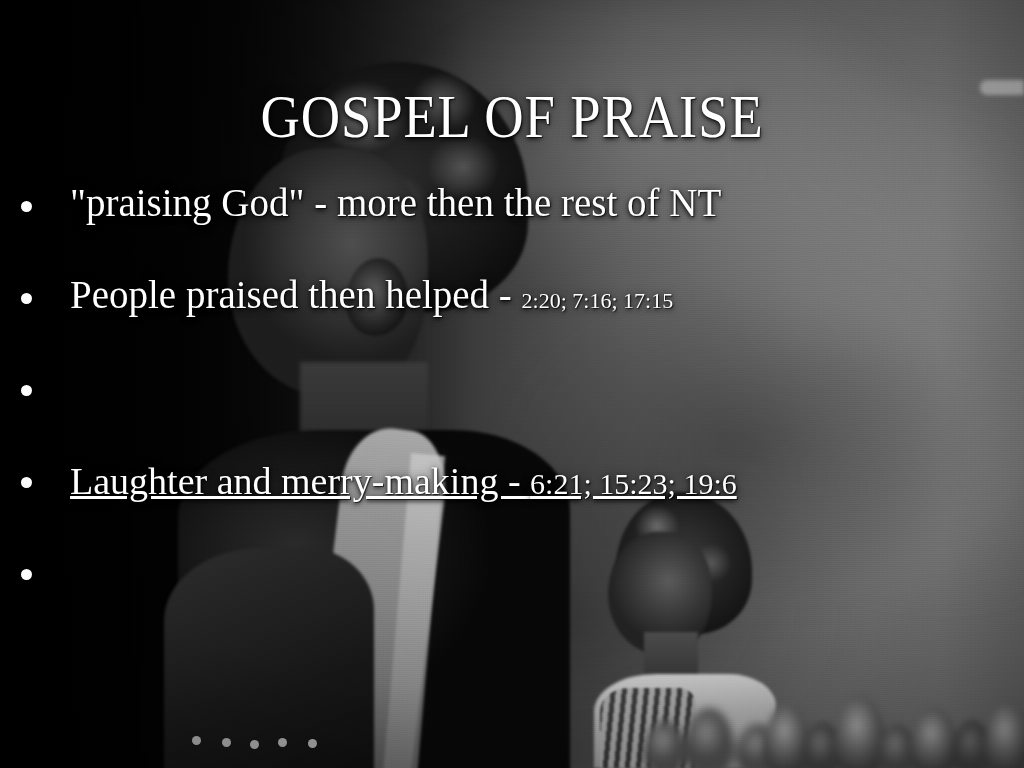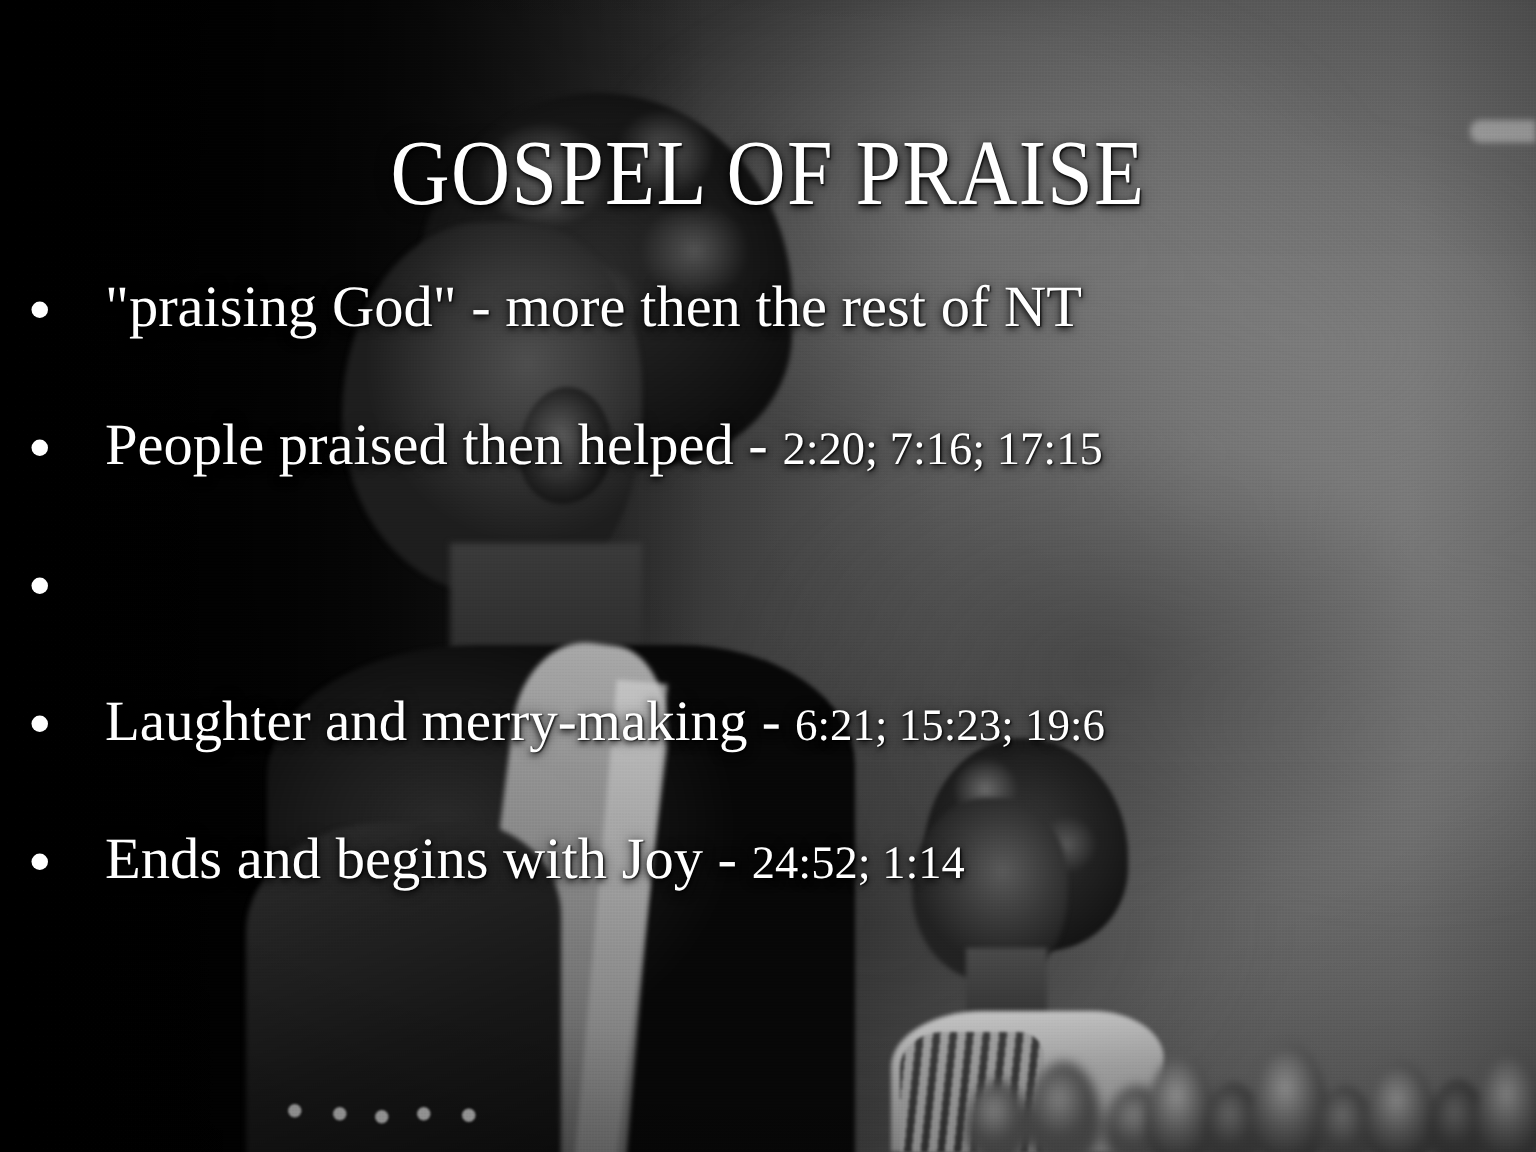--- a/index.html
+++ b/index.html
@@ -276,24 +276,24 @@
     color: #ffffff;
     font-size: 39px;
     line-height: 44px;
     white-space: nowrap;
     text-shadow:
       0 2px 4px rgba(0,0,0,.78),
       0 0 9px rgba(0,0,0,.55),
       1px 1px 1px rgba(0,0,0,.65);
   }
   .bullet-text .ref {
-    font-size: 31px;
-  }
-  
-  .bullet-row.fit .bullet-text { font-size: 38px; }
+    font-size: 22px;
+  }
+  
+  .bullet-row.fit .bullet-text { font-size: 38px; text-decoration: underline; }
   .bullet-row.fit .bullet-text .ref { font-size: 30px; }
 </style>
 </head>
 <body>
 
 <div class="slide">
 
   <div class="bg">
     <div class="bg-base"></div>
     <div class="bg-smoke"></div>
@@ -365,18 +365,17 @@
         <span class="bullet-dot"></span>
       </div>
 
       <div class="bullet-row fit">
         <span class="bullet-dot"></span>
         <span class="bullet-text"><span>Laughter and merry-making - </span><span class="ref">6:21; 15:23; 19:6</span></span>
       </div>
 
       <div class="bullet-row">
         <span class="bullet-dot"></span>
-        <span class="bullet-text"><span>Ends and begins with Joy - </span><span class="ref">24:52; 1:14</span></span>
       </div>
 
     </div>
   </div>
 </div>
 
 </body></html>

